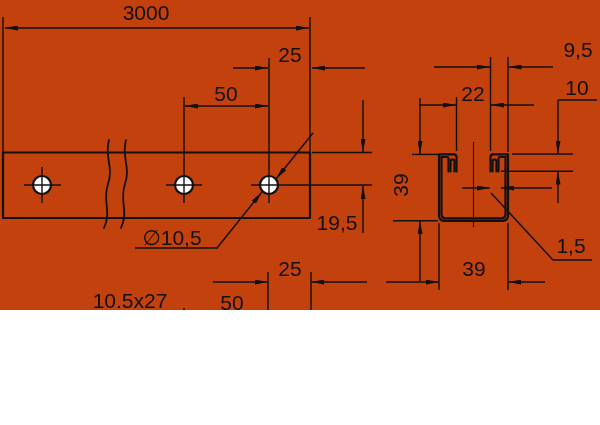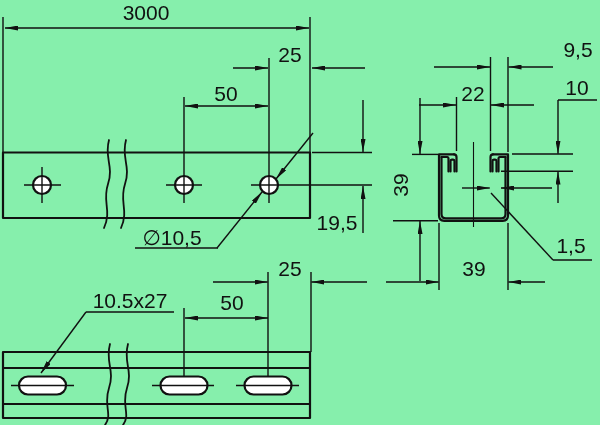--- a/index.html
+++ b/index.html
@@ -1,17 +1,17 @@
 <!DOCTYPE html>
 <html><head>
 <meta charset="utf-8">
 <style>
   html,body{margin:0;padding:0;background:#fff;}
   .sheet{
-    width:600px;height:425px;background:#86efac;position:relative;overflow:hidden;
+    width:600px;height:310px;background:#c2410c;position:relative;overflow:hidden;
     font-family:"Liberation Sans","DejaVu Sans",sans-serif;
   }
   svg{display:block;}
   .obj{stroke:#111;stroke-width:2.2;fill:none;stroke-linecap:round;stroke-linejoin:round;}
   .thin{stroke:#111;stroke-width:1.4;fill:none;stroke-linecap:butt;}
   .cl{stroke:#111;stroke-width:1.1;fill:none;}
   .brk{stroke:#111;stroke-width:1.8;fill:none;stroke-linecap:round;}
   text{fill:#111;font-size:21px;font-family:"Liberation Sans","DejaVu Sans",sans-serif;}
   .hole{stroke:#111;stroke-width:2.2;fill:#fff;}
 </style>

